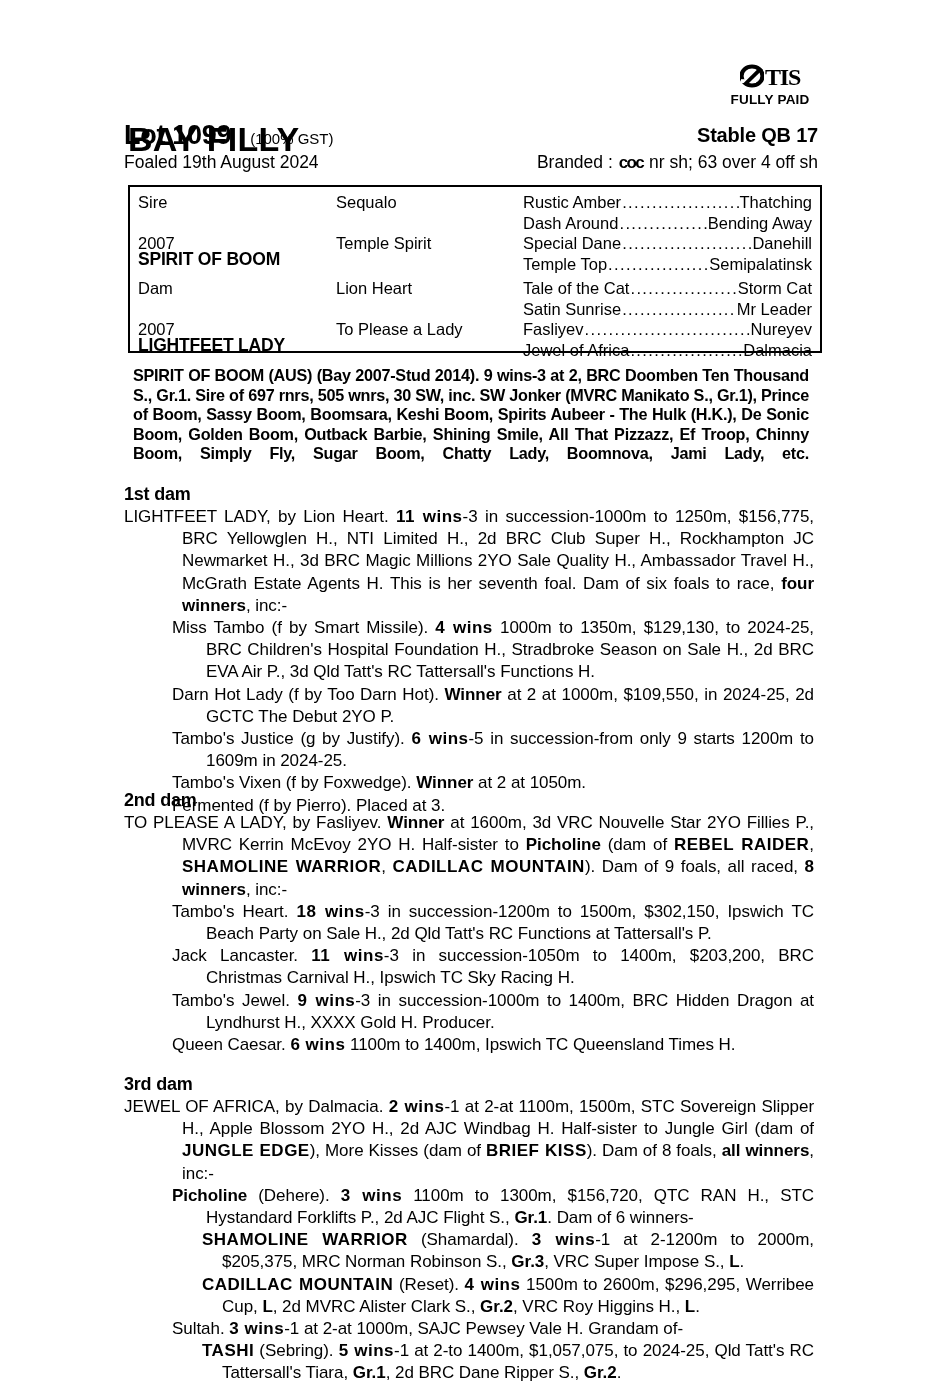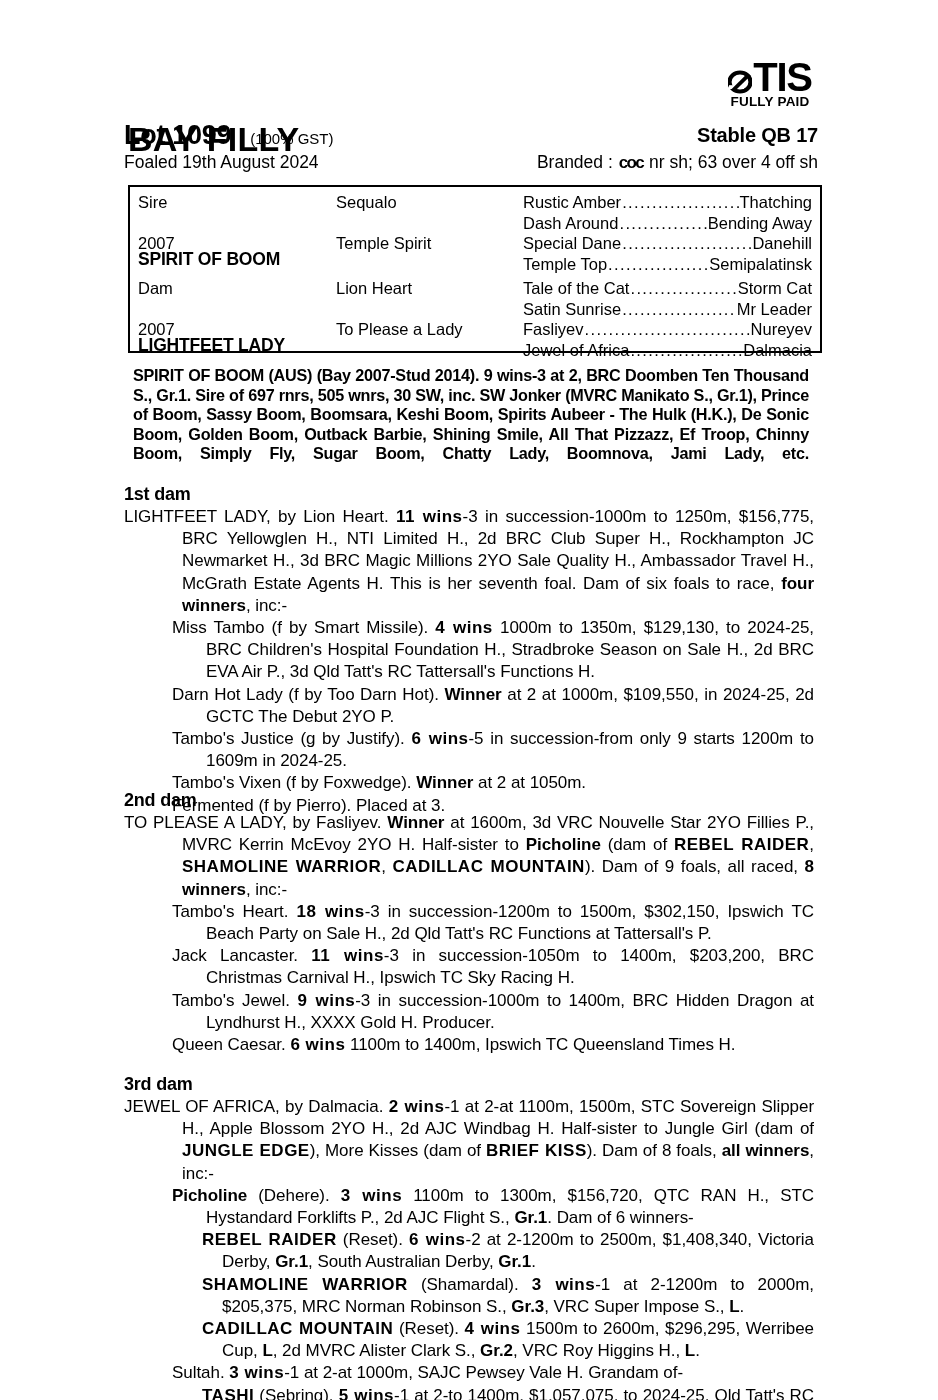--- a/index.html
+++ b/index.html
@@ -24,23 +24,23 @@
 
   
   .logo-block {
     position: absolute;
     right: 118px;
     top: 62px;
     width: 100px;
     text-align: center;
   }
   .logo-mark {
-    font-family: Liberation Sans, sans-serif;
-    font-weight: bold;
-    font-size: 40px;
+    font-family: Liberation Serif, serif;
+    font-weight: bold;
+    font-size: 24px;
     letter-spacing: -1.2px;
     line-height: 30px;
     display: block;
     white-space: nowrap;
   }
   .logo-o {
     position: relative;
     display: inline-block;
     width: 24px;
     height: 24px;
@@ -367,20 +367,19 @@
       <div class="entry">TO PLEASE A LADY, by Fasliyev. <b>Winner</b> at 1600m, 3d VRC Nouvelle Star 2YO Fillies P., MVRC Kerrin McEvoy 2YO H. Half-sister to <b>Picholine</b> (dam of <b class="sp">REBEL RAIDER</b>, <b class="sp">SHAMOLINE WARRIOR</b>, <b class="sp">CADILLAC MOUNTAIN</b>). Dam of 9 foals, all raced, <b>8 winners</b>, inc:-</div>
       <div class="entry ind1">Tambo's Heart. <b class="sp">18 wins</b>-3 in succession-1200m to 1500m, $302,150, Ipswich TC Beach Party on Sale H., 2d Qld Tatt's RC Functions at Tattersall's P.</div>
       <div class="entry ind1">Jack Lancaster. <b class="sp">11 wins</b>-3 in succession-1050m to 1400m, $203,200, BRC Christmas Carnival H., Ipswich TC Sky Racing H.</div>
       <div class="entry ind1">Tambo's Jewel. <b class="sp">9 wins</b>-3 in succession-1000m to 1400m, BRC Hidden Dragon at Lyndhurst H., XXXX Gold H. Producer.</div>
       <div class="entry ind1">Queen Caesar. <b class="sp">6 wins</b> 1100m to 1400m, Ipswich TC Queensland Times H.</div>
     </div>
   <div class="body-block" id="d3">
       <div class="dam-head">3rd dam</div>
       <div class="entry">JEWEL OF AFRICA, by Dalmacia. <b class="sp">2 wins</b>-1 at 2-at 1100m, 1500m, STC Sovereign Slipper H., Apple Blossom 2YO H., 2d AJC Windbag H. Half-sister to Jungle Girl (dam of <b class="sp">JUNGLE EDGE</b>), More Kisses (dam of <b class="sp">BRIEF KISS</b>). Dam of 8 foals, <b>all winners</b>, inc:-</div>
       <div class="entry ind1"><b>Picholine</b> (Dehere). <b class="sp">3 wins</b> 1100m to 1300m, $156,720, QTC RAN H., STC Hystandard Forklifts P., 2d AJC Flight S., <b>Gr.1</b>. Dam of 6 winners-</div>
-      <div class="entry ind2"><b class="sp">REBEL RAIDER</b> (Reset). <b class="sp">6 wins</b>-2 at 2-1200m to 2500m, $1,408,340, Victoria Derby, <b>Gr.1</b>, South Australian Derby, <b>Gr.1</b>.</div>
       <div class="entry ind2"><b class="sp">SHAMOLINE WARRIOR</b> (Shamardal). <b class="sp">3 wins</b>-1 at 2-1200m to 2000m, $205,375, MRC Norman Robinson S., <b>Gr.3</b>, VRC Super Impose S., <b>L</b>.</div>
       <div class="entry ind2"><b class="sp">CADILLAC MOUNTAIN</b> (Reset). <b class="sp">4 wins</b> 1500m to 2600m, $296,295, Werribee Cup, <b>L</b>, 2d MVRC Alister Clark S., <b>Gr.2</b>, VRC Roy Higgins H., <b>L</b>.</div>
       <div class="entry ind1">Sultah. <b class="sp">3 wins</b>-1 at 2-at 1000m, SAJC Pewsey Vale H. Grandam of-</div>
       <div class="entry ind2"><b class="sp">TASHI</b> (Sebring). <b class="sp">5 wins</b>-1 at 2-to 1400m, $1,057,075, to 2024-25, Qld Tatt's RC Tattersall's Tiara, <b>Gr.1</b>, 2d BRC Dane Ripper S., <b>Gr.2</b>.</div>
     </div>
 
 </div>
 
 </body></html>

